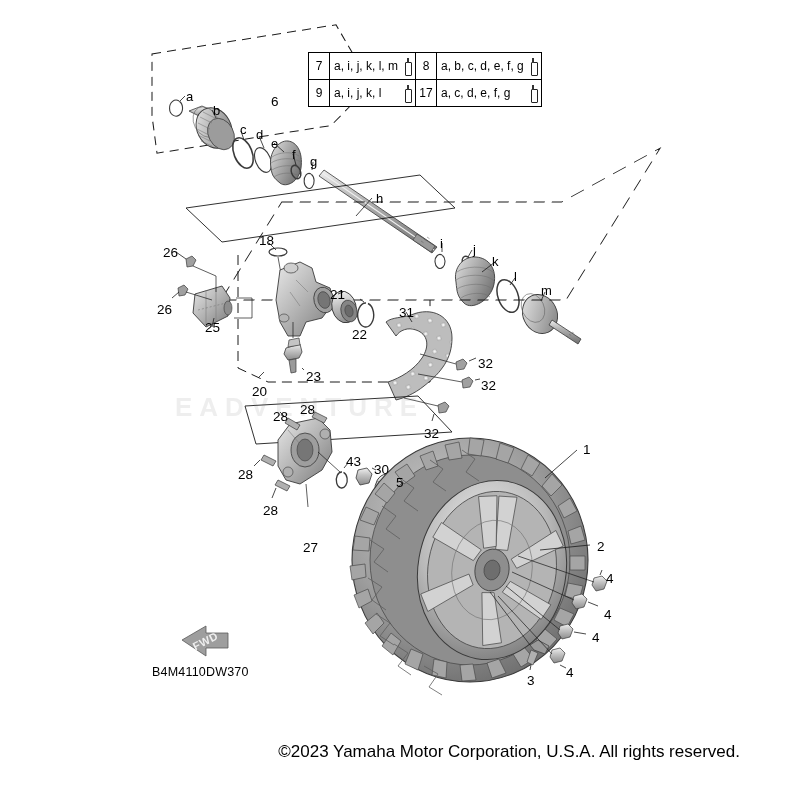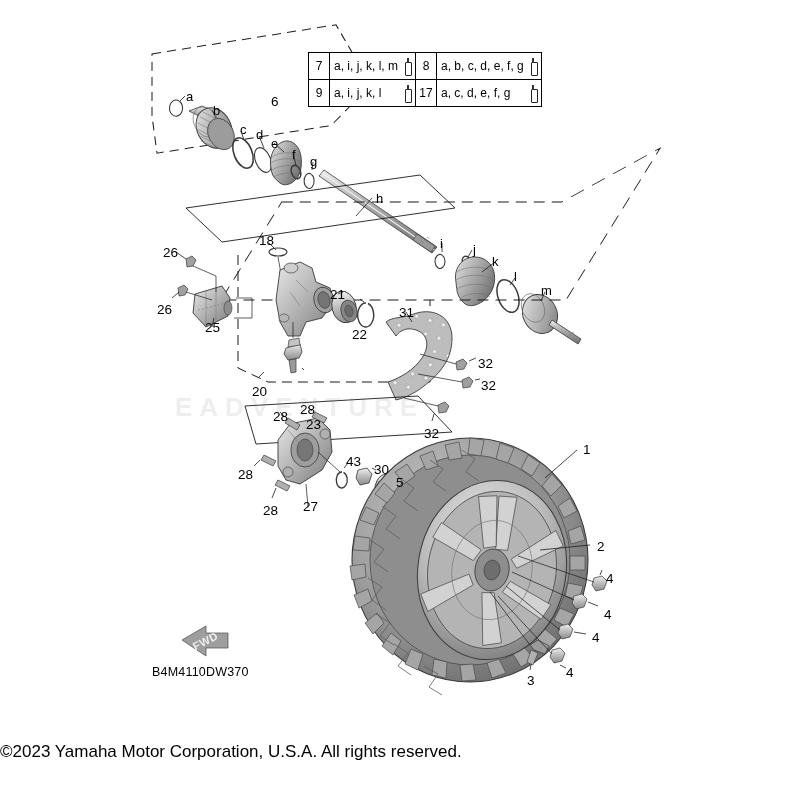--- a/index.html
+++ b/index.html
@@ -127,21 +127,21 @@
     left: 152px;
     top: 665px;
     font-size: 12.5px;
     letter-spacing: 0.2px;
   }
   #copyright {
     position: absolute;
     left: 0;
     top: 742px;
     width: 740px;
-    text-align: left;
+    text-align: right;
     font-size: 17px;
   }
   #watermark-text {
     position: absolute;
     left: 175px;
     top: 392px;
     font-size: 26px;
     letter-spacing: 7px;
     color: rgba(120,120,120,0.13);
     font-weight: bold;
@@ -641,31 +641,31 @@
       <div class="lbl ltr" style="left: 492px; top: 255px;">k</div>
       <div class="lbl ltr" style="left: 514px; top: 270px;">l</div>
       <div class="lbl ltr" style="left: 541px; top: 284px;">m</div>
       <div class="lbl num" style="left: 271px; top: 95px;">6</div>
       <div class="lbl num" style="left: 163px; top: 246px;">26</div>
       <div class="lbl num" style="left: 157px; top: 303px;">26</div>
       <div class="lbl num" style="left: 205px; top: 321px;">25</div>
       <div class="lbl num" style="left: 259px; top: 234px;">18</div>
       <div class="lbl num" style="left: 330px; top: 288px;">21</div>
       <div class="lbl num" style="left: 352px; top: 293px; margin-top: 35px;">22</div>
-      <div class="lbl num" style="left: 306px; top: 370px; margin-top: 48px;">23</div>
+      <div class="lbl num" style="left: 306px; top: 370px;">23</div>
       <div class="lbl num" style="left: 252px; top: 385px;">20</div>
       <div class="lbl num" style="left: 399px; top: 306px;">31</div>
       <div class="lbl num" style="left: 478px; top: 357px;">32</div>
       <div class="lbl num" style="left: 481px; top: 379px;">32</div>
       <div class="lbl num" style="left: 424px; top: 427px;">32</div>
       <div class="lbl num" style="left: 273px; top: 410px;">28</div>
       <div class="lbl num" style="left: 300px; top: 403px;">28</div>
       <div class="lbl num" style="left: 238px; top: 468px;">28</div>
       <div class="lbl num" style="left: 263px; top: 504px;">28</div>
-      <div class="lbl num" style="left: 303px; top: 500px;">27</div>
+      <div class="lbl num" style="left: 303px; top: 541px;">27</div>
       <div class="lbl num" style="left: 346px; top: 455px;">43</div>
       <div class="lbl num" style="left: 374px; top: 463px;">30</div>
       <div class="lbl num" style="left: 396px; top: 476px;">5</div>
       <div class="lbl num" style="left: 583px; top: 443px;">1</div>
       <div class="lbl num" style="left: 597px; top: 540px;">2</div>
       <div class="lbl num" style="left: 527px; top: 674px;">3</div>
       <div class="lbl num" style="left: 606px; top: 572px;">4</div>
       <div class="lbl num" style="left: 604px; top: 608px;">4</div>
       <div class="lbl num" style="left: 592px; top: 631px;">4</div>
       <div class="lbl num" style="left: 566px; top: 666px;">4</div>

